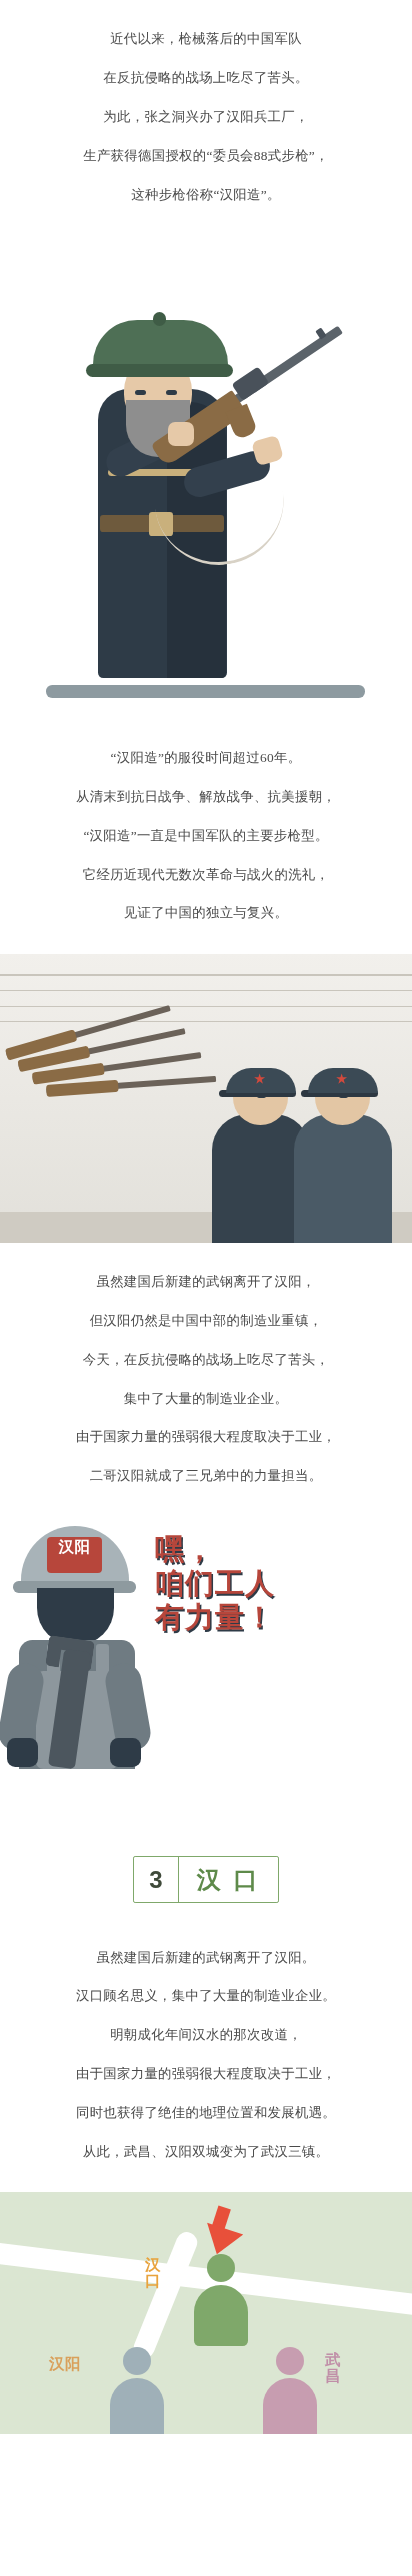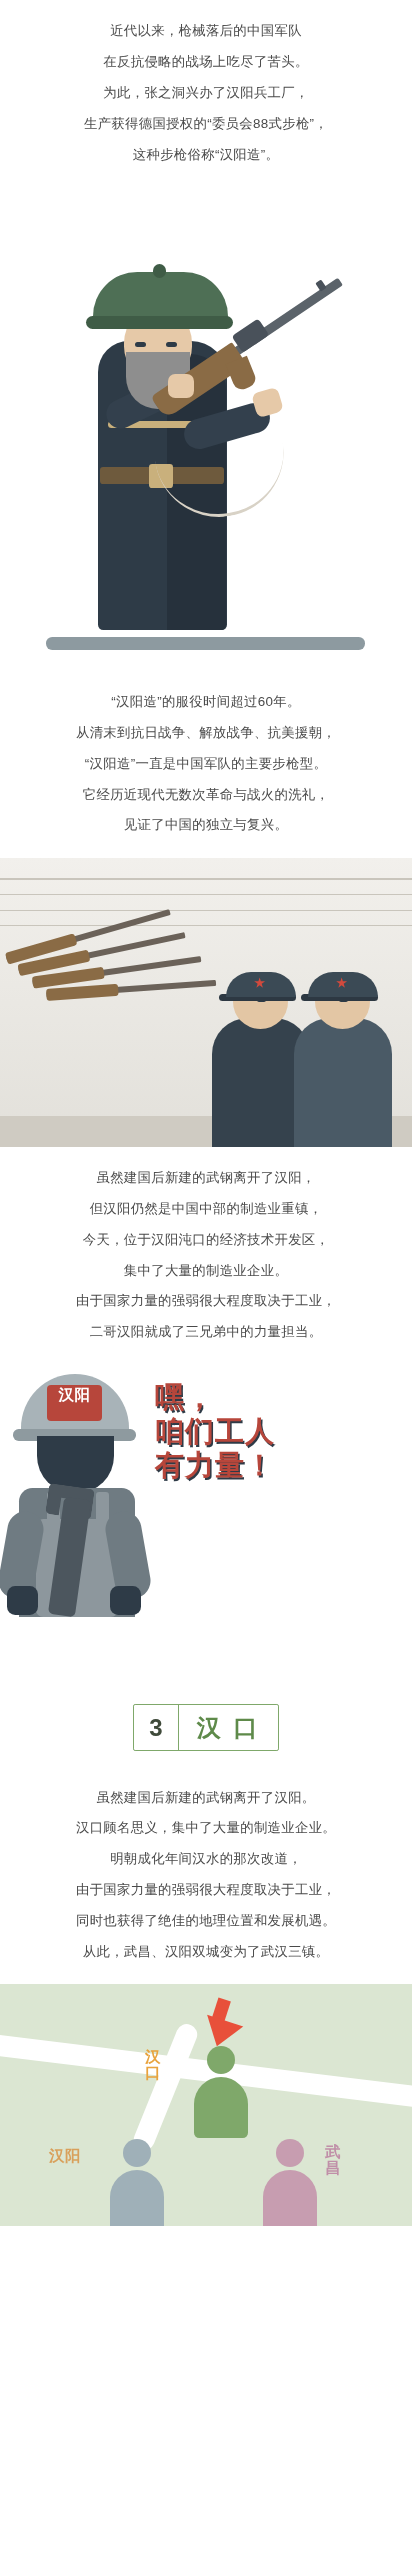--- a/index.html
+++ b/index.html
@@ -20,21 +20,22 @@
   }
   .text-block {
     text-align: center;
     font-size: 13.4px;
     line-height: 2.0;
     color: #4a4a4a;
     padding: 14.4px 31px;
     letter-spacing: 0.3px;
   }
   .text-block p {
-    margin: 4px;
+    margin: 12px;
+    font-family: Liberation Serif, serif;
   }
 
   
   .illo {
     position: relative;
     width: 412px;
     overflow: hidden;
   }
   .illo-1 { height: 484px; background: #ffffff; }
 
@@ -707,21 +708,21 @@
       <div class="f-eye" style="left:61px;"></div>
       <div class="f-cap-brim"></div>
       <div class="f-cap"></div>
       <div class="f-star"></div>
     </div>
   </div>
 
   <div class="text-block">
     <p>虽然建国后新建的武钢离开了汉阳，</p>
     <p>但汉阳仍然是中国中部的制造业重镇，</p>
-    <p>今天，位于汉阳沌口的经济技术开发区，</p>
+    <p>今天，在反抗侵略的战场上吃尽了苦头，</p>
     <p>集中了大量的制造业企业。</p>
     <p>由于国家力量的强弱很大程度取决于工业，</p>
     <p>二哥汉阳就成了三兄弟中的力量担当。</p>
   </div>
 
   <div class="illo illo-3">
     <div class="w-helmet"></div>
     <div class="w-badge">汉阳</div>
     <div class="w-helmet-band"></div>
     <div class="w-face"></div>

